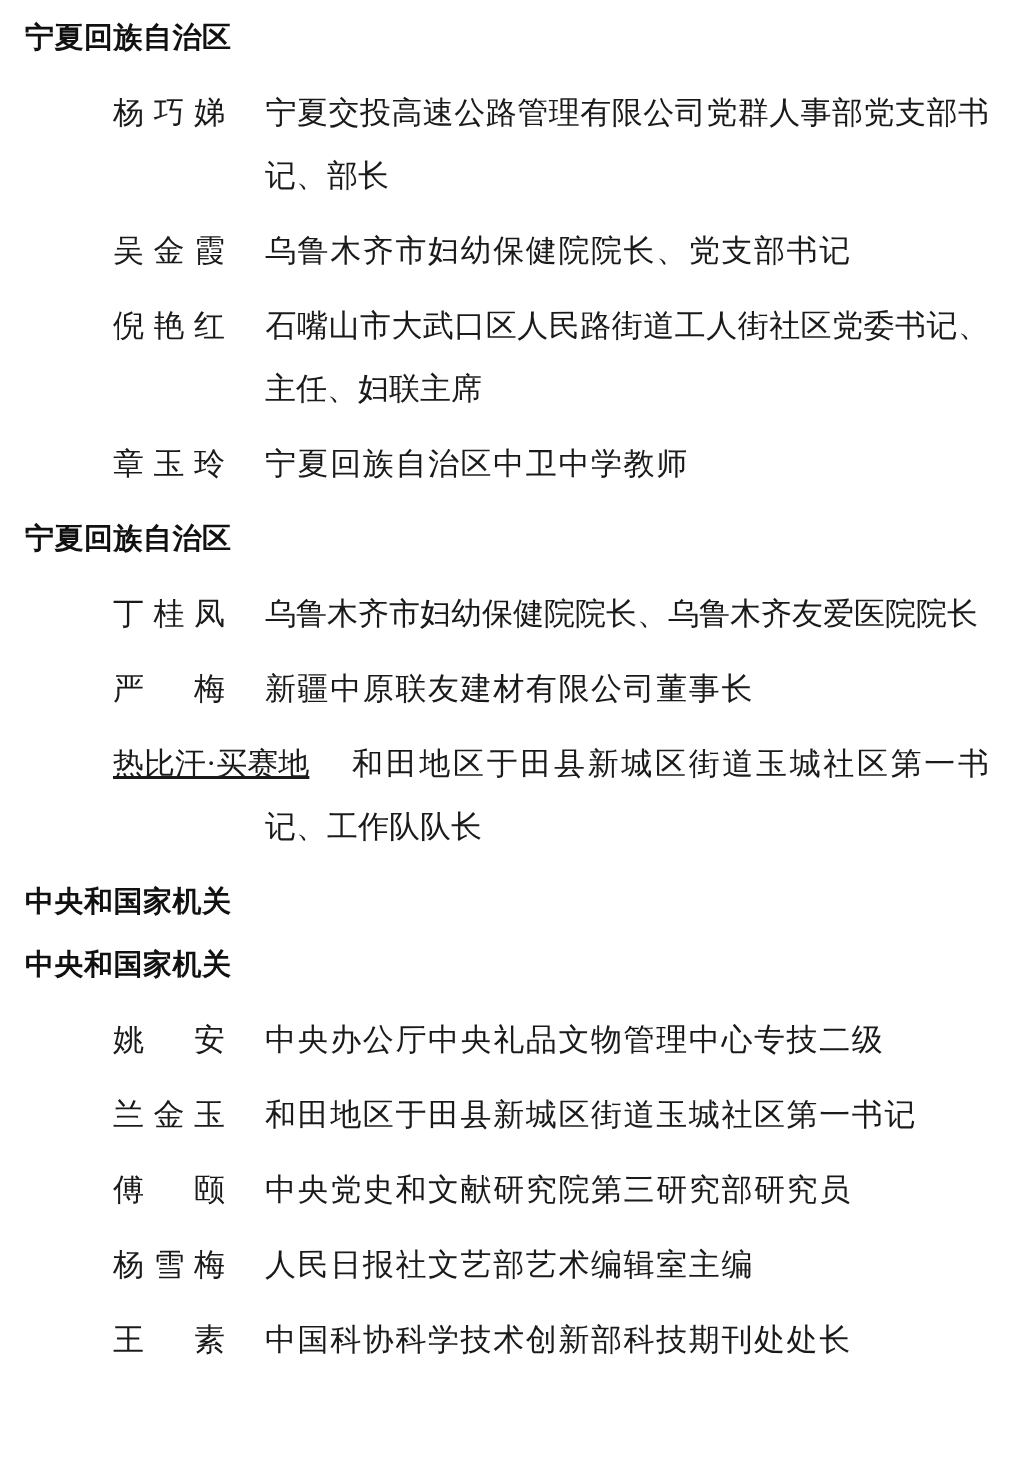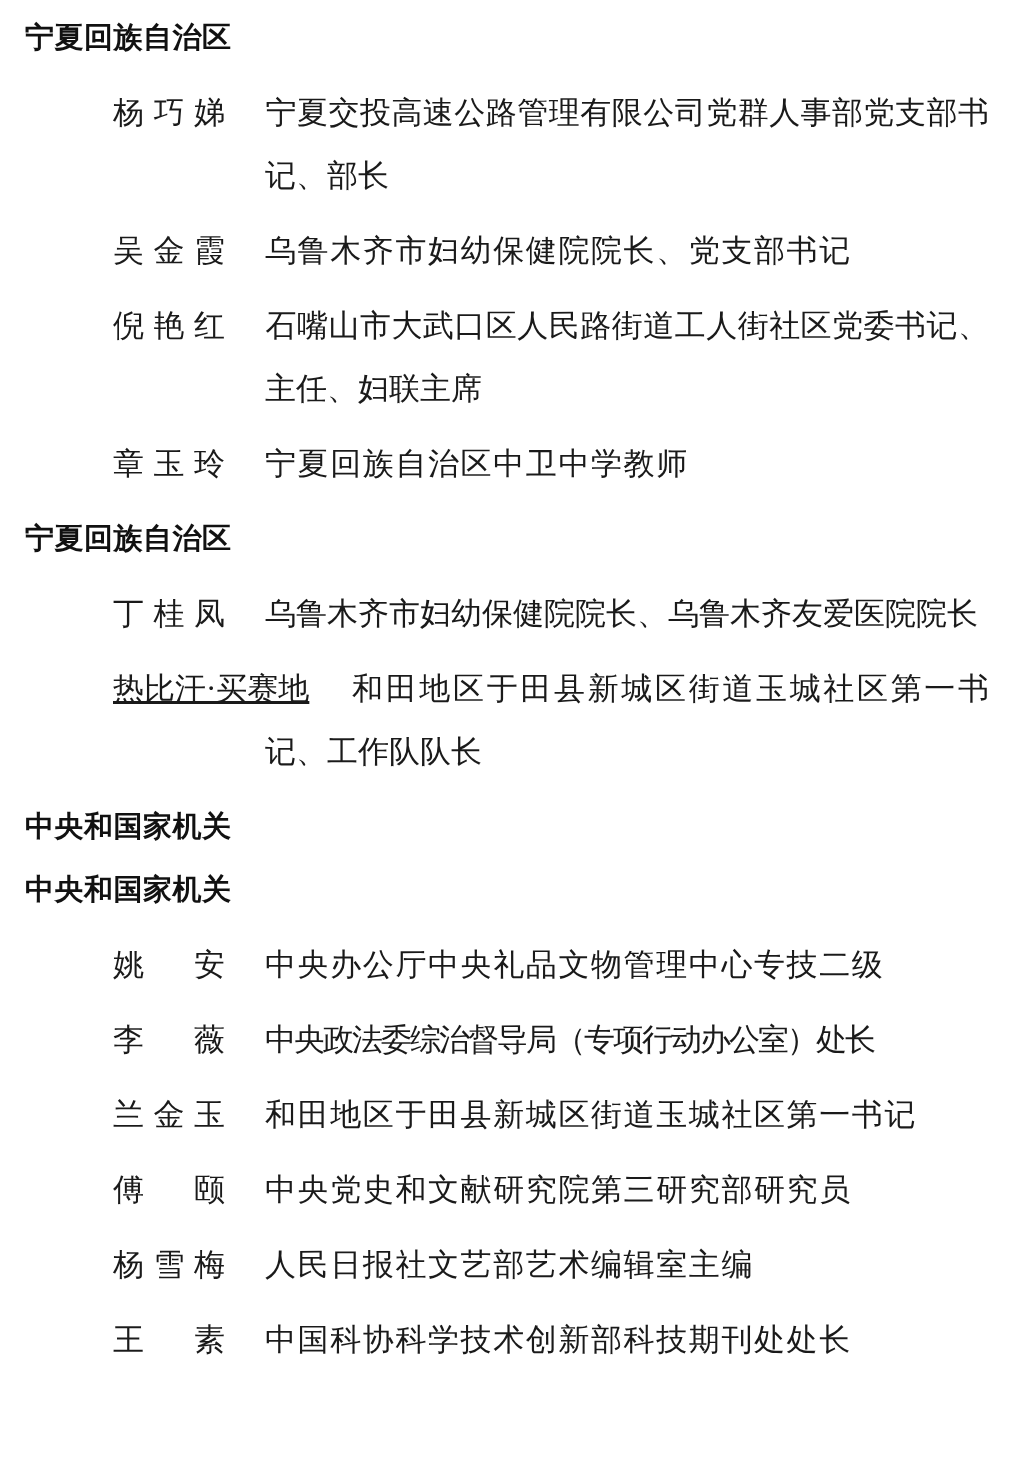--- a/index.html
+++ b/index.html
@@ -71,30 +71,30 @@
     <h2 class="section-heading">宁夏回族自治区</h2>
     <p class="row"><span class="name">杨巧娣</span><span class="pos">宁夏交投高速公路管理有限公司党群人事部党支部书记、部长</span></p>
     <p class="row"><span class="name">吴金霞</span><span class="pos single">乌鲁木齐市妇幼保健院院长、党支部书记</span></p>
     <p class="row"><span class="name">倪艳红</span><span class="pos">石嘴山市大武口区人民路街道工人街社区党委书记、主任、妇联主席</span></p>
     <p class="row"><span class="name">章玉玲</span><span class="pos single">宁夏回族自治区中卫中学教师</span></p>
   </section>
 
   <section>
     <h2 class="section-heading">宁夏回族自治区</h2>
     <p class="row"><span class="name">丁桂凤</span><span class="pos">乌鲁木齐市妇幼保健院院长、乌鲁木齐友爱医院院长</span></p>
+    <p class="row"><span class="name">严梅</span><span class="pos single">新疆中原联友建材有限公司董事长</span></p>
     <p class="row"><span class="name wide">热比汗·买赛地</span><span class="pos">和田地区于田县新城区街道玉城社区第一书记、工作队队长</span></p>
   </section>
 
   <section>
     <h2 class="section-heading">中央和国家机关</h2>
   </section>
 
   <section>
     <h2 class="section-heading">中央和国家机关</h2>
     <p class="row"><span class="name">姚安</span><span class="pos single">中央办公厅中央礼品文物管理中心专技二级</span></p>
-    <p class="row"><span class="name">李薇</span><span class="pos tight">中央政法委综治督导局（专项行动办公室）处长</span></p>
     <p class="row"><span class="name">兰金玉</span><span class="pos single">和田地区于田县新城区街道玉城社区第一书记</span></p>
     <p class="row"><span class="name">傅颐</span><span class="pos single">中央党史和文献研究院第三研究部研究员</span></p>
     <p class="row"><span class="name">杨雪梅</span><span class="pos single">人民日报社文艺部艺术编辑室主编</span></p>
     <p class="row"><span class="name">王素</span><span class="pos single">中国科协科学技术创新部科技期刊处处长</span></p>
   </section>
 
 </div>
 
 </body></html>

